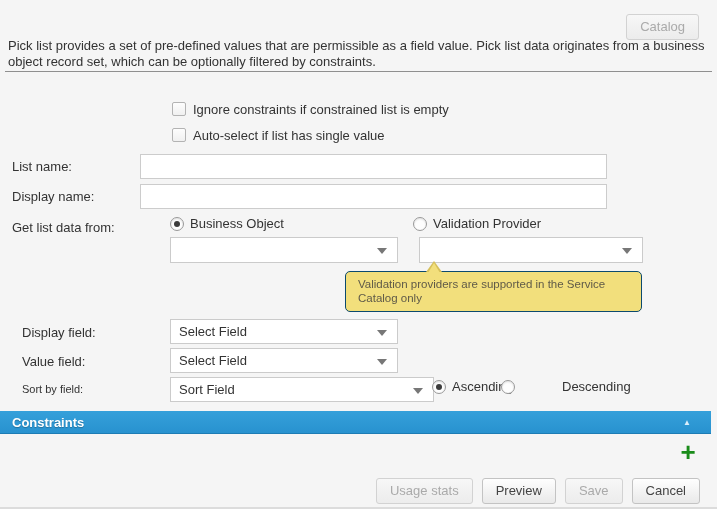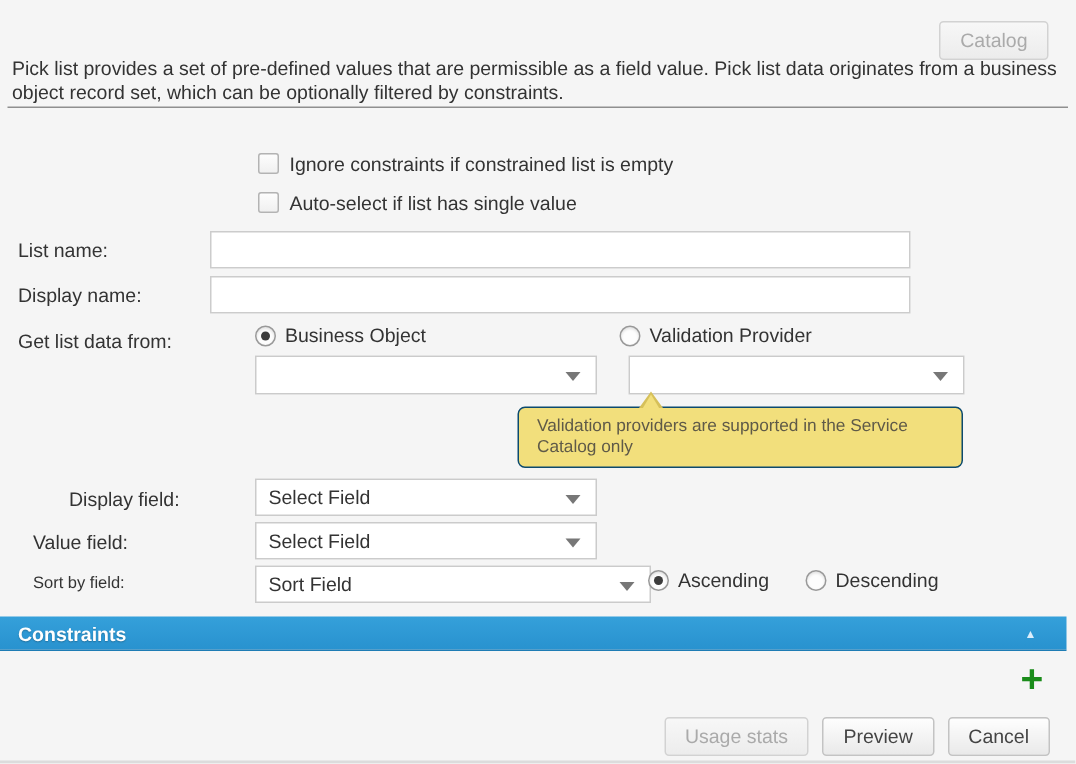--- a/index.html
+++ b/index.html
@@ -117,50 +117,51 @@
     <span></span>
   </div>
   <div class="dropdown" style="left:419px; top:237px; width:224px;">
     <span></span>
   </div>
 
   <div class="tooltip">
     <span>Validation providers are supported in the Service Catalog only</span>
   </div>
 
-  <div class="field-label" style="left:22px; top:325px;margin-left:24px;">Display field:</div>
+  <div class="field-label" style="left:22px; top:325px;">Display field:</div>
   <div class="dropdown" style="left:170px; top:319px; width:228px; height:25px;">
     <span>Select Field</span>
   </div>
 
   <div class="field-label" style="left:22px; top:354px;">Value field:</div>
   <div class="dropdown" style="left:170px; top:348px; width:228px; height:25px;">
     <span>Select Field</span>
   </div>
 
   <div class="field-label small" style="left:22px; top:383px;">Sort by field:</div>
   <div class="dropdown" style="left:170px; top:377px; width:264px; height:25px;">
     <span>Sort Field</span>
   </div>
 
   <div class="radio-row" style="left:432px; top:379px;">
     <span class="radio selected"></span>
     <span class="lbl">Ascending</span>
   </div>
-  <div class="radio-row" style="left:537px; top:379px;">
+  <div class="radio-row" style="left:501px; top:379px;gap:41px;">
     <span class="radio"></span>
     <span class="lbl">Descending</span>
   </div>
 
   <div class="section-bar">
     <span class="title">Constraints</span>
     <span class="collapse">▲</span>
   </div>
 
   <div class="add-plus">+</div>
 
   <div class="footer">
     <button class="btn disabled">Usage stats</button>
     <button class="btn">Preview</button>
+    <button class="btn disabled">Save</button>
     <button class="btn">Cancel</button>
   </div>
 
 </div>
 
 </body></html>

